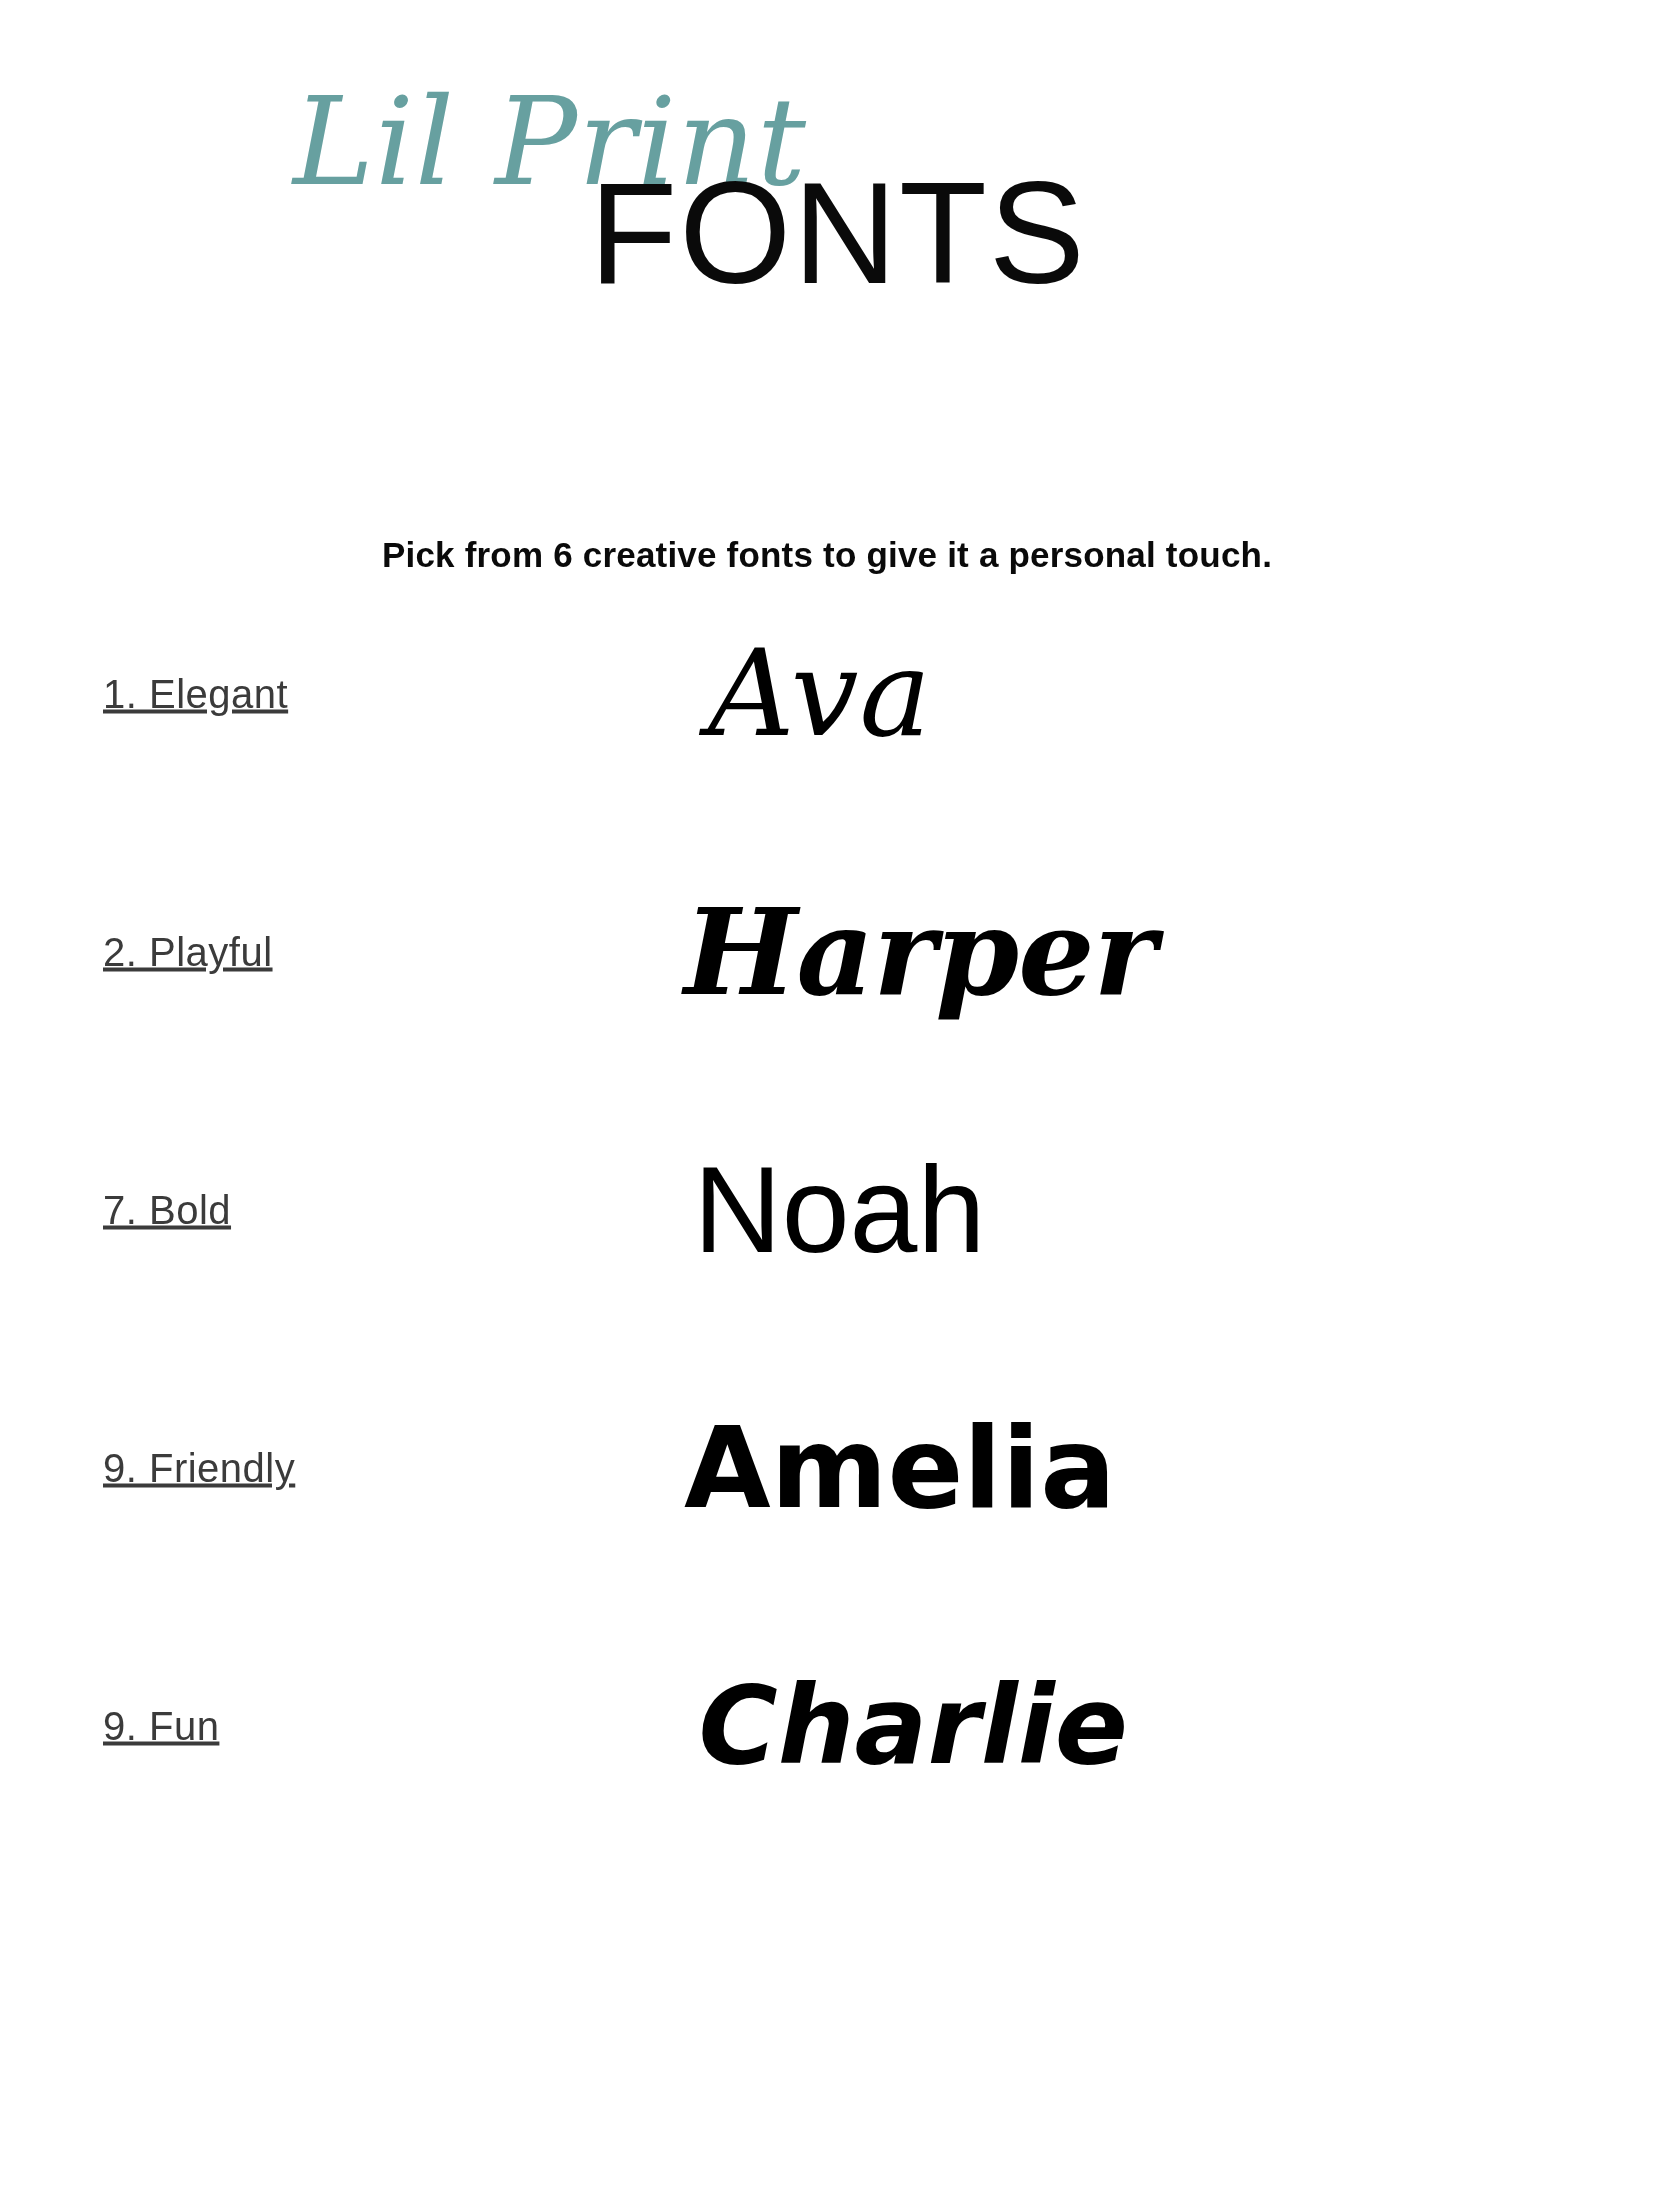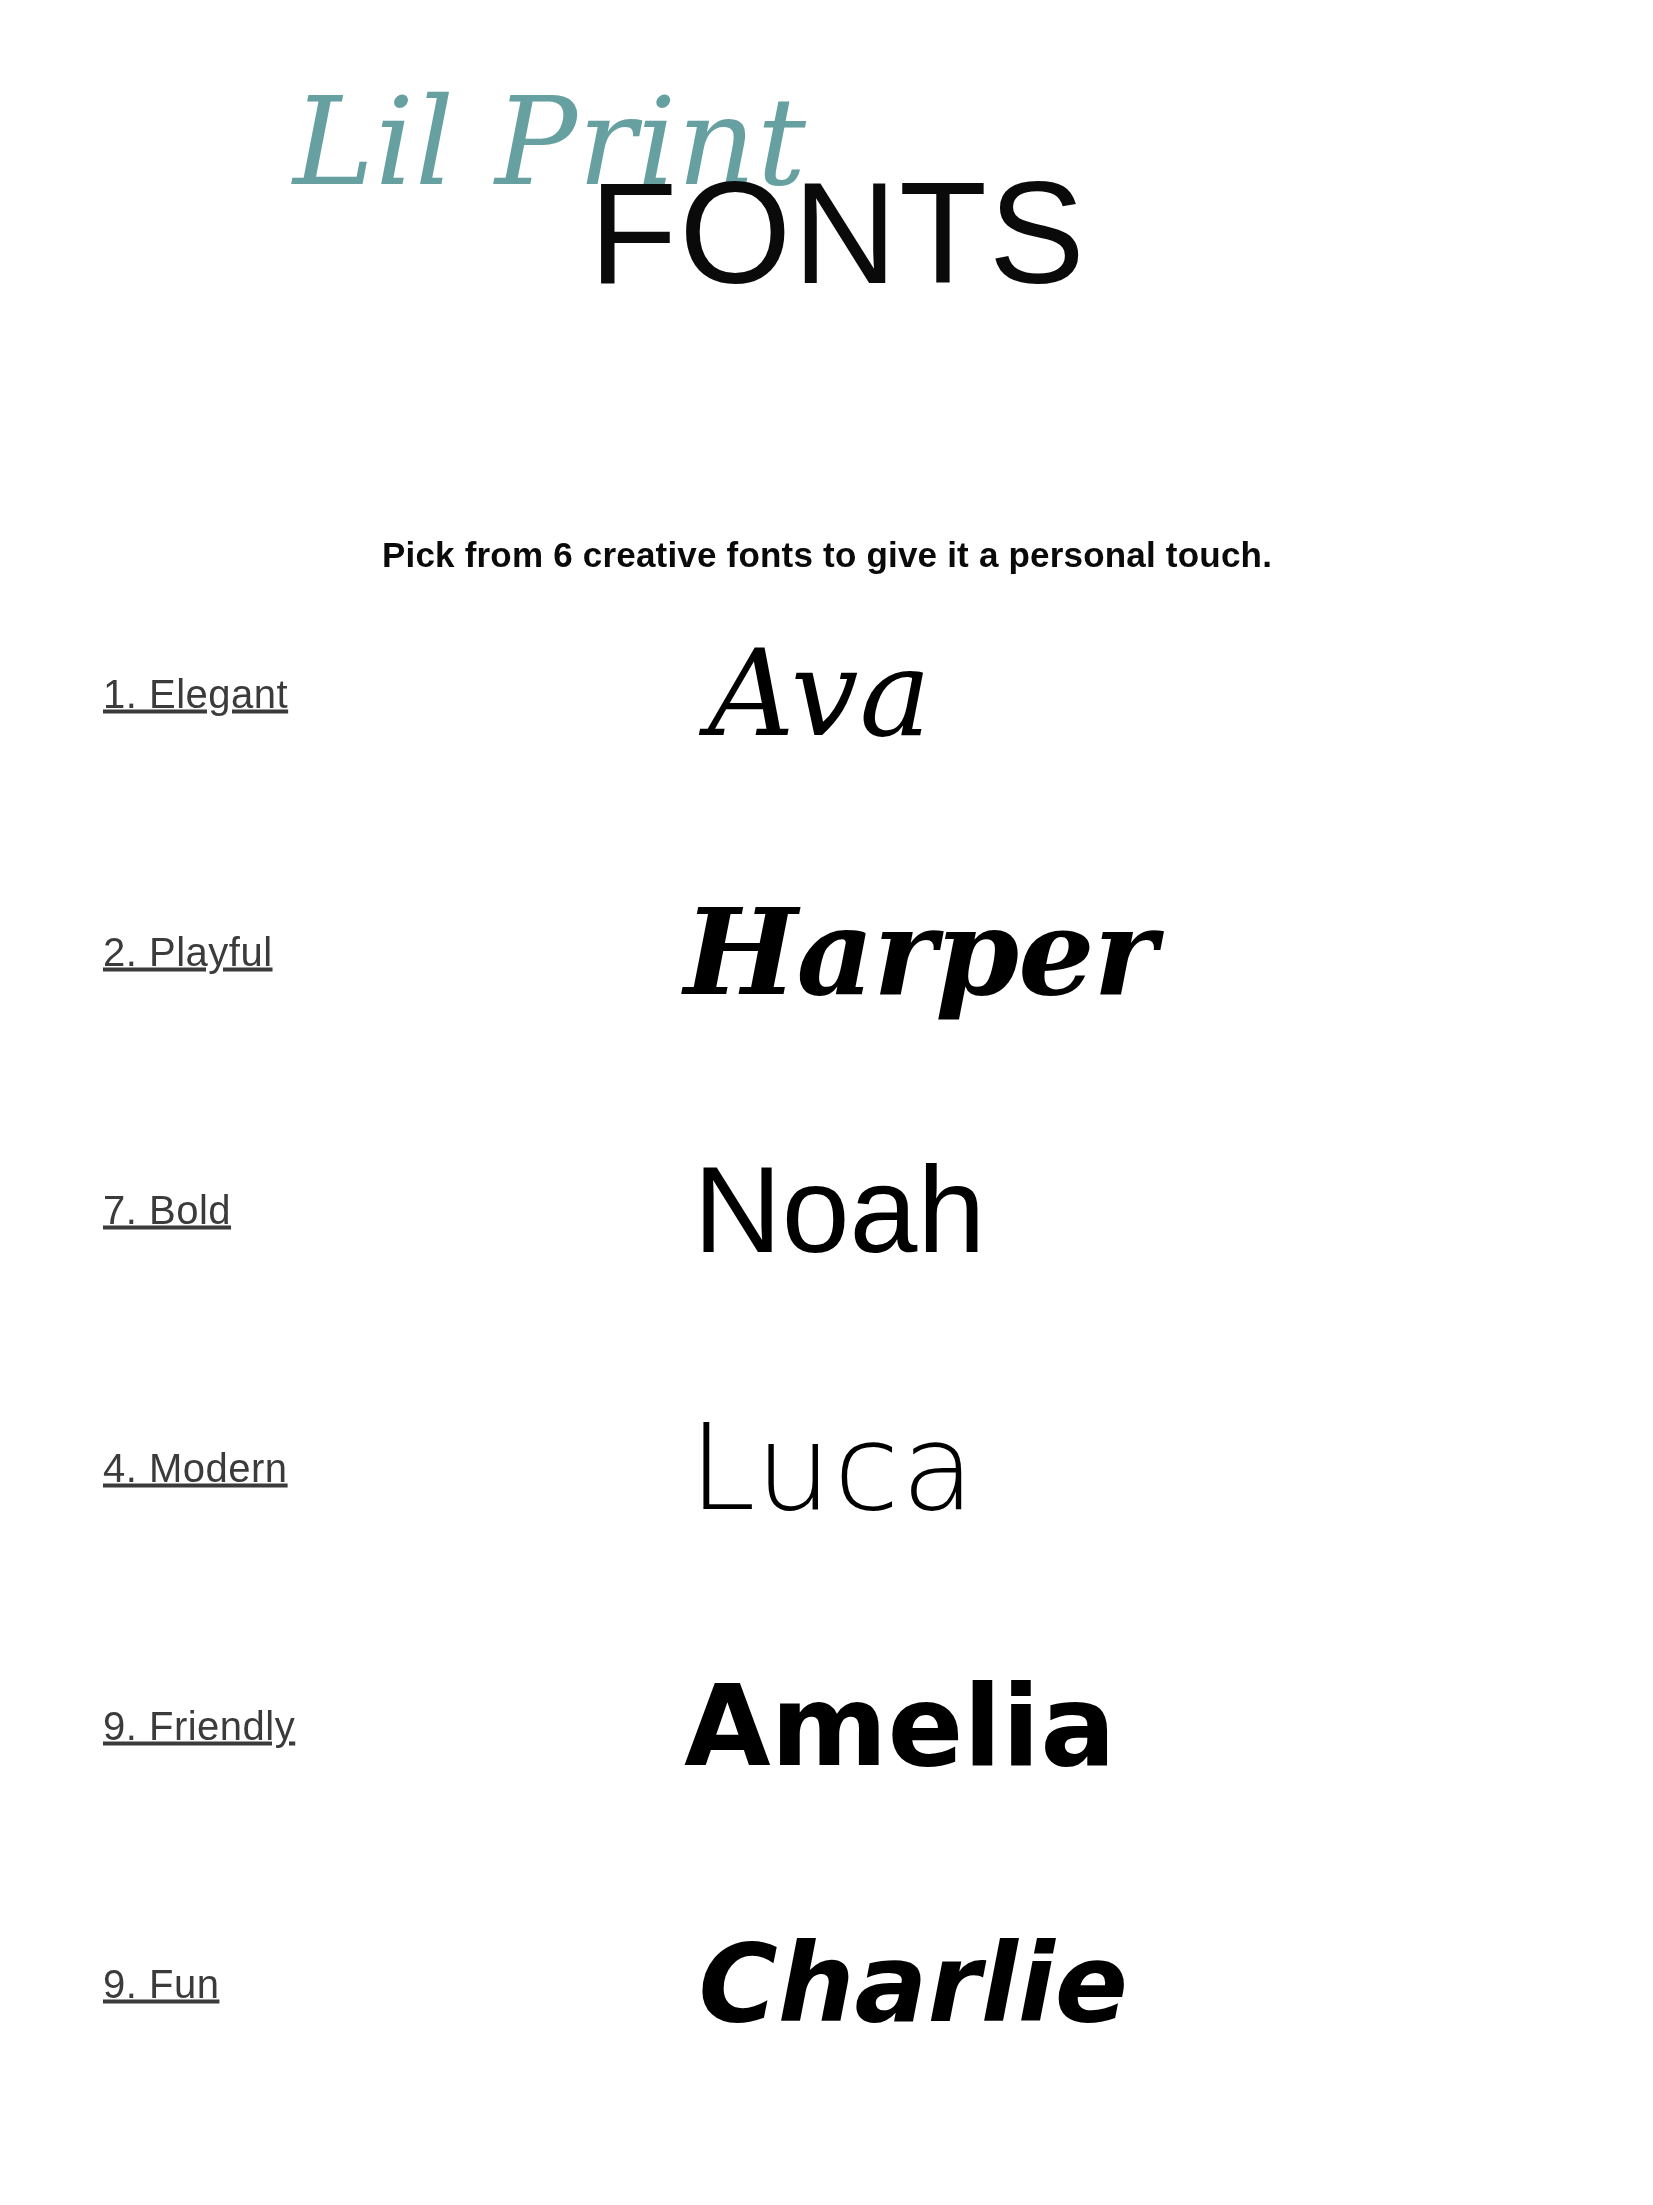--- a/index.html
+++ b/index.html
@@ -181,24 +181,20 @@
     <div class="row">
       <div class="row-label">2. Playful</div>
       <div class="row-sample s-playful">Harper</div>
     </div>
 
     <div class="row">
       <div class="row-label">7. Bold</div>
       <div class="row-sample s-bold">Noah</div>
     </div>
 
-    <div class="row">
-      <div class="row-label">4. Modern</div>
-      <div class="row-sample s-modern">Luca</div>
-    </div>
 
     <div class="row">
       <div class="row-label">9. Friendly</div>
       <div class="row-sample s-friendly">Amelia</div>
     </div>
 
     <div class="row">
       <div class="row-label">9. Fun</div>
       <div class="row-sample s-fun">Charlie</div>
     </div>

